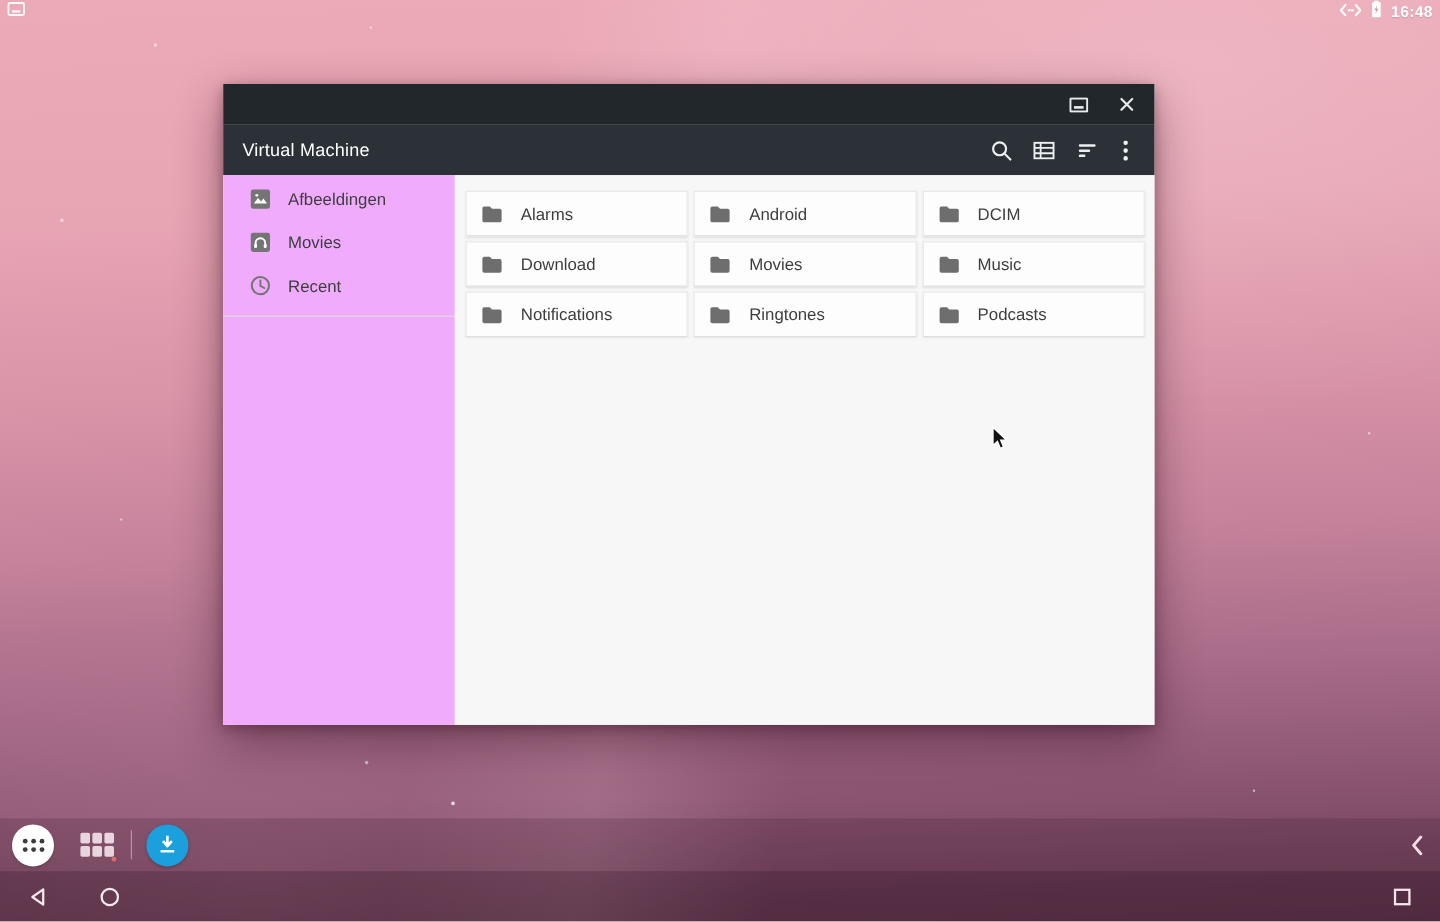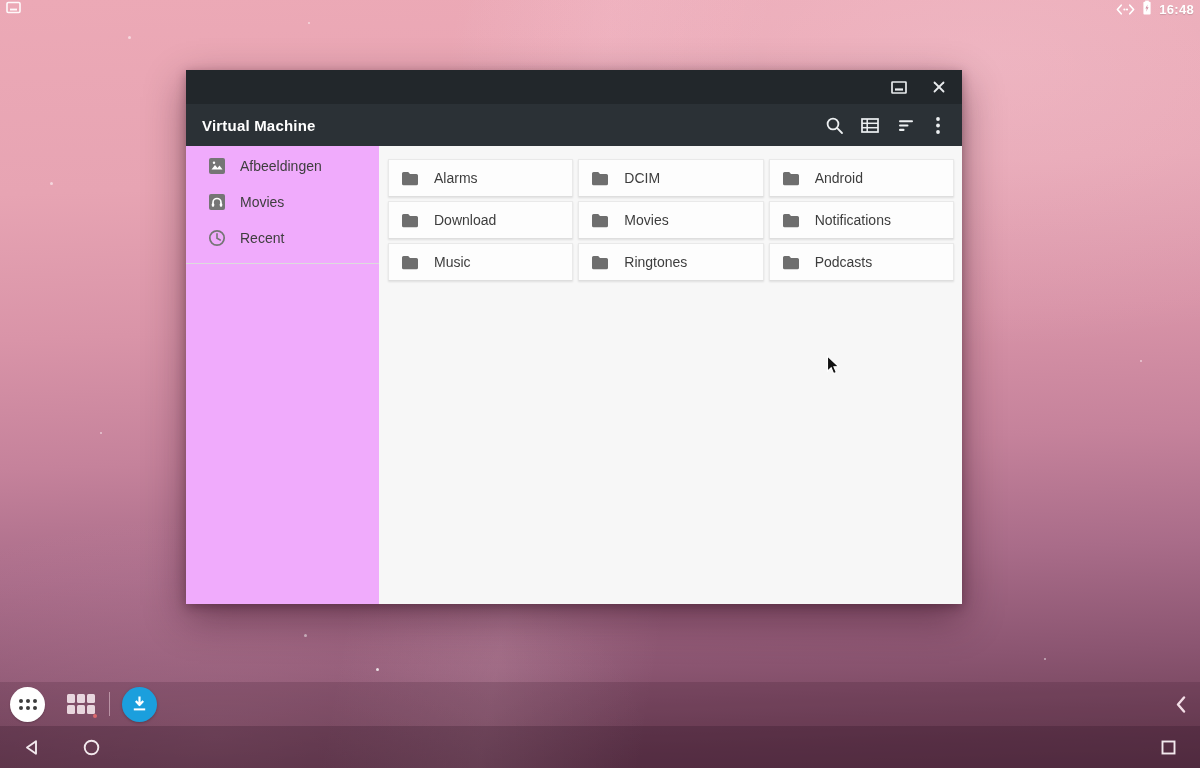--- a/index.html
+++ b/index.html
@@ -23,21 +23,21 @@
 
   
   .window {
     position:absolute; left:186px; top:70px; width:776px; height:534px;
     box-shadow:0 14px 38px rgba(45,12,28,.45), 0 3px 10px rgba(45,12,28,.35);
     display:flex; flex-direction:column; background:#f7f7f7;
   }
   .titlebar { height:34px; background:#22272b; display:flex; align-items:center; justify-content:flex-end; padding-right:10px; gap:14px; flex:none; }
   .titlebar .wbtn { width:26px; height:24px; display:flex; align-items:center; justify-content:center; cursor:default; }
   .appbar { height:42px; background:#2b3136; display:flex; align-items:center; padding:0 10px 0 16px; flex:none; }
-  .appbar-title { color:#fff; font-size:15px; font-weight:bold; letter-spacing:.2px; flex:1; }
+  .appbar-title { color:#fff; font-size:15px; font-weight:normal; letter-spacing:.2px; flex:1; }
   .appbar-icons { display:flex; align-items:center; }
   .abtn { width:36px; height:36px; display:flex; align-items:center; justify-content:center; }
 
   .content { flex:1; display:flex; min-height:0; }
 
   
   .sidebar { width:193px; flex:none; background:#f0abfc; padding-top:2px; }
   .side-item { height:36px; display:flex; align-items:center; padding-left:22px; cursor:default; }
   .side-item .sicon { width:18px; height:18px; display:flex; align-items:center; justify-content:center; flex:none; }
   .side-label { margin-left:14px; font-size:14px; color:#3e3e3e; }
@@ -214,61 +214,61 @@
                 </svg>
               </span>
             <span class="tile-label">Alarms</span>
           </div>
           <div class="tile">
             <span class="ficon">
                 <svg width="18" height="15" viewBox="0 0 18 15">
                   <path d="M1 2.6 A1.6 1.6 0 0 1 2.6 1 h4.6 l1.8 1.9 h6.4 A1.6 1.6 0 0 1 17 4.5 v8.2 a1.6 1.6 0 0 1 -1.6 1.6 H2.6 A1.6 1.6 0 0 1 1 12.7 Z" fill="#6e6e6e"></path>
                 </svg>
               </span>
+            <span class="tile-label">Android</span>
+          </div>
+          <div class="tile">
+            <span class="ficon">
+                <svg width="18" height="15" viewBox="0 0 18 15">
+                  <path d="M1 2.6 A1.6 1.6 0 0 1 2.6 1 h4.6 l1.8 1.9 h6.4 A1.6 1.6 0 0 1 17 4.5 v8.2 a1.6 1.6 0 0 1 -1.6 1.6 H2.6 A1.6 1.6 0 0 1 1 12.7 Z" fill="#6e6e6e"></path>
+                </svg>
+              </span>
             <span class="tile-label">DCIM</span>
           </div>
           <div class="tile">
             <span class="ficon">
                 <svg width="18" height="15" viewBox="0 0 18 15">
                   <path d="M1 2.6 A1.6 1.6 0 0 1 2.6 1 h4.6 l1.8 1.9 h6.4 A1.6 1.6 0 0 1 17 4.5 v8.2 a1.6 1.6 0 0 1 -1.6 1.6 H2.6 A1.6 1.6 0 0 1 1 12.7 Z" fill="#6e6e6e"></path>
                 </svg>
               </span>
-            <span class="tile-label">Android</span>
-          </div>
-          <div class="tile">
-            <span class="ficon">
-                <svg width="18" height="15" viewBox="0 0 18 15">
-                  <path d="M1 2.6 A1.6 1.6 0 0 1 2.6 1 h4.6 l1.8 1.9 h6.4 A1.6 1.6 0 0 1 17 4.5 v8.2 a1.6 1.6 0 0 1 -1.6 1.6 H2.6 A1.6 1.6 0 0 1 1 12.7 Z" fill="#6e6e6e"></path>
-                </svg>
-              </span>
             <span class="tile-label">Download</span>
           </div>
           <div class="tile">
             <span class="ficon">
                 <svg width="18" height="15" viewBox="0 0 18 15">
                   <path d="M1 2.6 A1.6 1.6 0 0 1 2.6 1 h4.6 l1.8 1.9 h6.4 A1.6 1.6 0 0 1 17 4.5 v8.2 a1.6 1.6 0 0 1 -1.6 1.6 H2.6 A1.6 1.6 0 0 1 1 12.7 Z" fill="#6e6e6e"></path>
                 </svg>
               </span>
             <span class="tile-label">Movies</span>
           </div>
           <div class="tile">
             <span class="ficon">
                 <svg width="18" height="15" viewBox="0 0 18 15">
                   <path d="M1 2.6 A1.6 1.6 0 0 1 2.6 1 h4.6 l1.8 1.9 h6.4 A1.6 1.6 0 0 1 17 4.5 v8.2 a1.6 1.6 0 0 1 -1.6 1.6 H2.6 A1.6 1.6 0 0 1 1 12.7 Z" fill="#6e6e6e"></path>
                 </svg>
               </span>
+            <span class="tile-label">Music</span>
+          </div>
+          <div class="tile">
+            <span class="ficon">
+                <svg width="18" height="15" viewBox="0 0 18 15">
+                  <path d="M1 2.6 A1.6 1.6 0 0 1 2.6 1 h4.6 l1.8 1.9 h6.4 A1.6 1.6 0 0 1 17 4.5 v8.2 a1.6 1.6 0 0 1 -1.6 1.6 H2.6 A1.6 1.6 0 0 1 1 12.7 Z" fill="#6e6e6e"></path>
+                </svg>
+              </span>
             <span class="tile-label">Notifications</span>
-          </div>
-          <div class="tile">
-            <span class="ficon">
-                <svg width="18" height="15" viewBox="0 0 18 15">
-                  <path d="M1 2.6 A1.6 1.6 0 0 1 2.6 1 h4.6 l1.8 1.9 h6.4 A1.6 1.6 0 0 1 17 4.5 v8.2 a1.6 1.6 0 0 1 -1.6 1.6 H2.6 A1.6 1.6 0 0 1 1 12.7 Z" fill="#6e6e6e"></path>
-                </svg>
-              </span>
-            <span class="tile-label">Music</span>
           </div>
           <div class="tile">
             <span class="ficon">
                 <svg width="18" height="15" viewBox="0 0 18 15">
                   <path d="M1 2.6 A1.6 1.6 0 0 1 2.6 1 h4.6 l1.8 1.9 h6.4 A1.6 1.6 0 0 1 17 4.5 v8.2 a1.6 1.6 0 0 1 -1.6 1.6 H2.6 A1.6 1.6 0 0 1 1 12.7 Z" fill="#6e6e6e"></path>
                 </svg>
               </span>
             <span class="tile-label">Ringtones</span>
           </div>
           <div class="tile">

